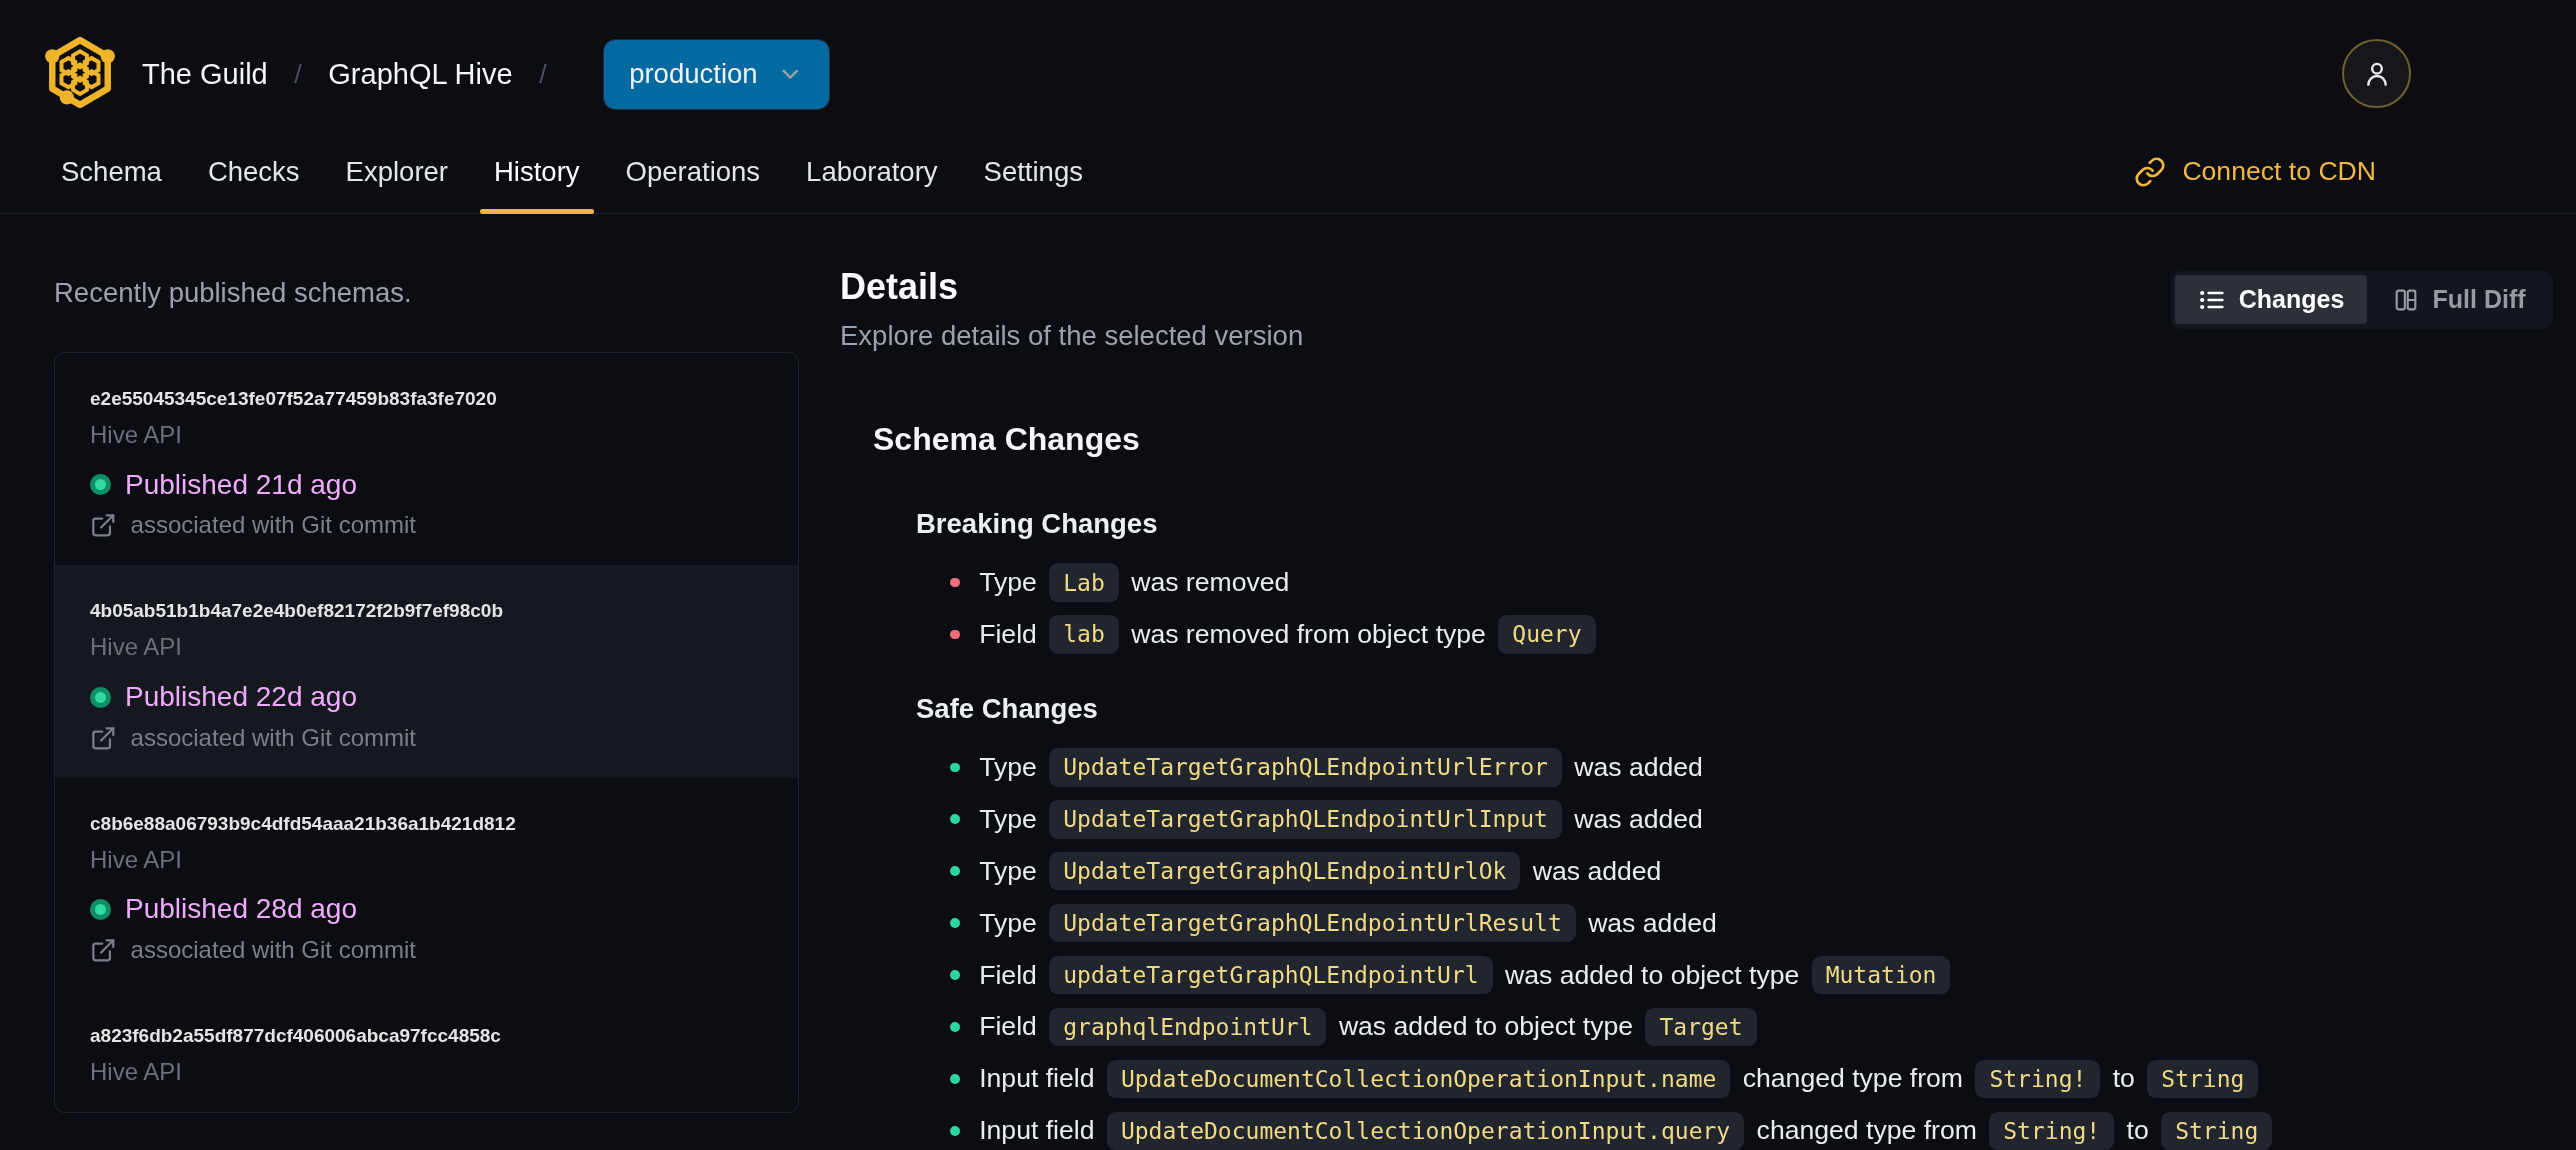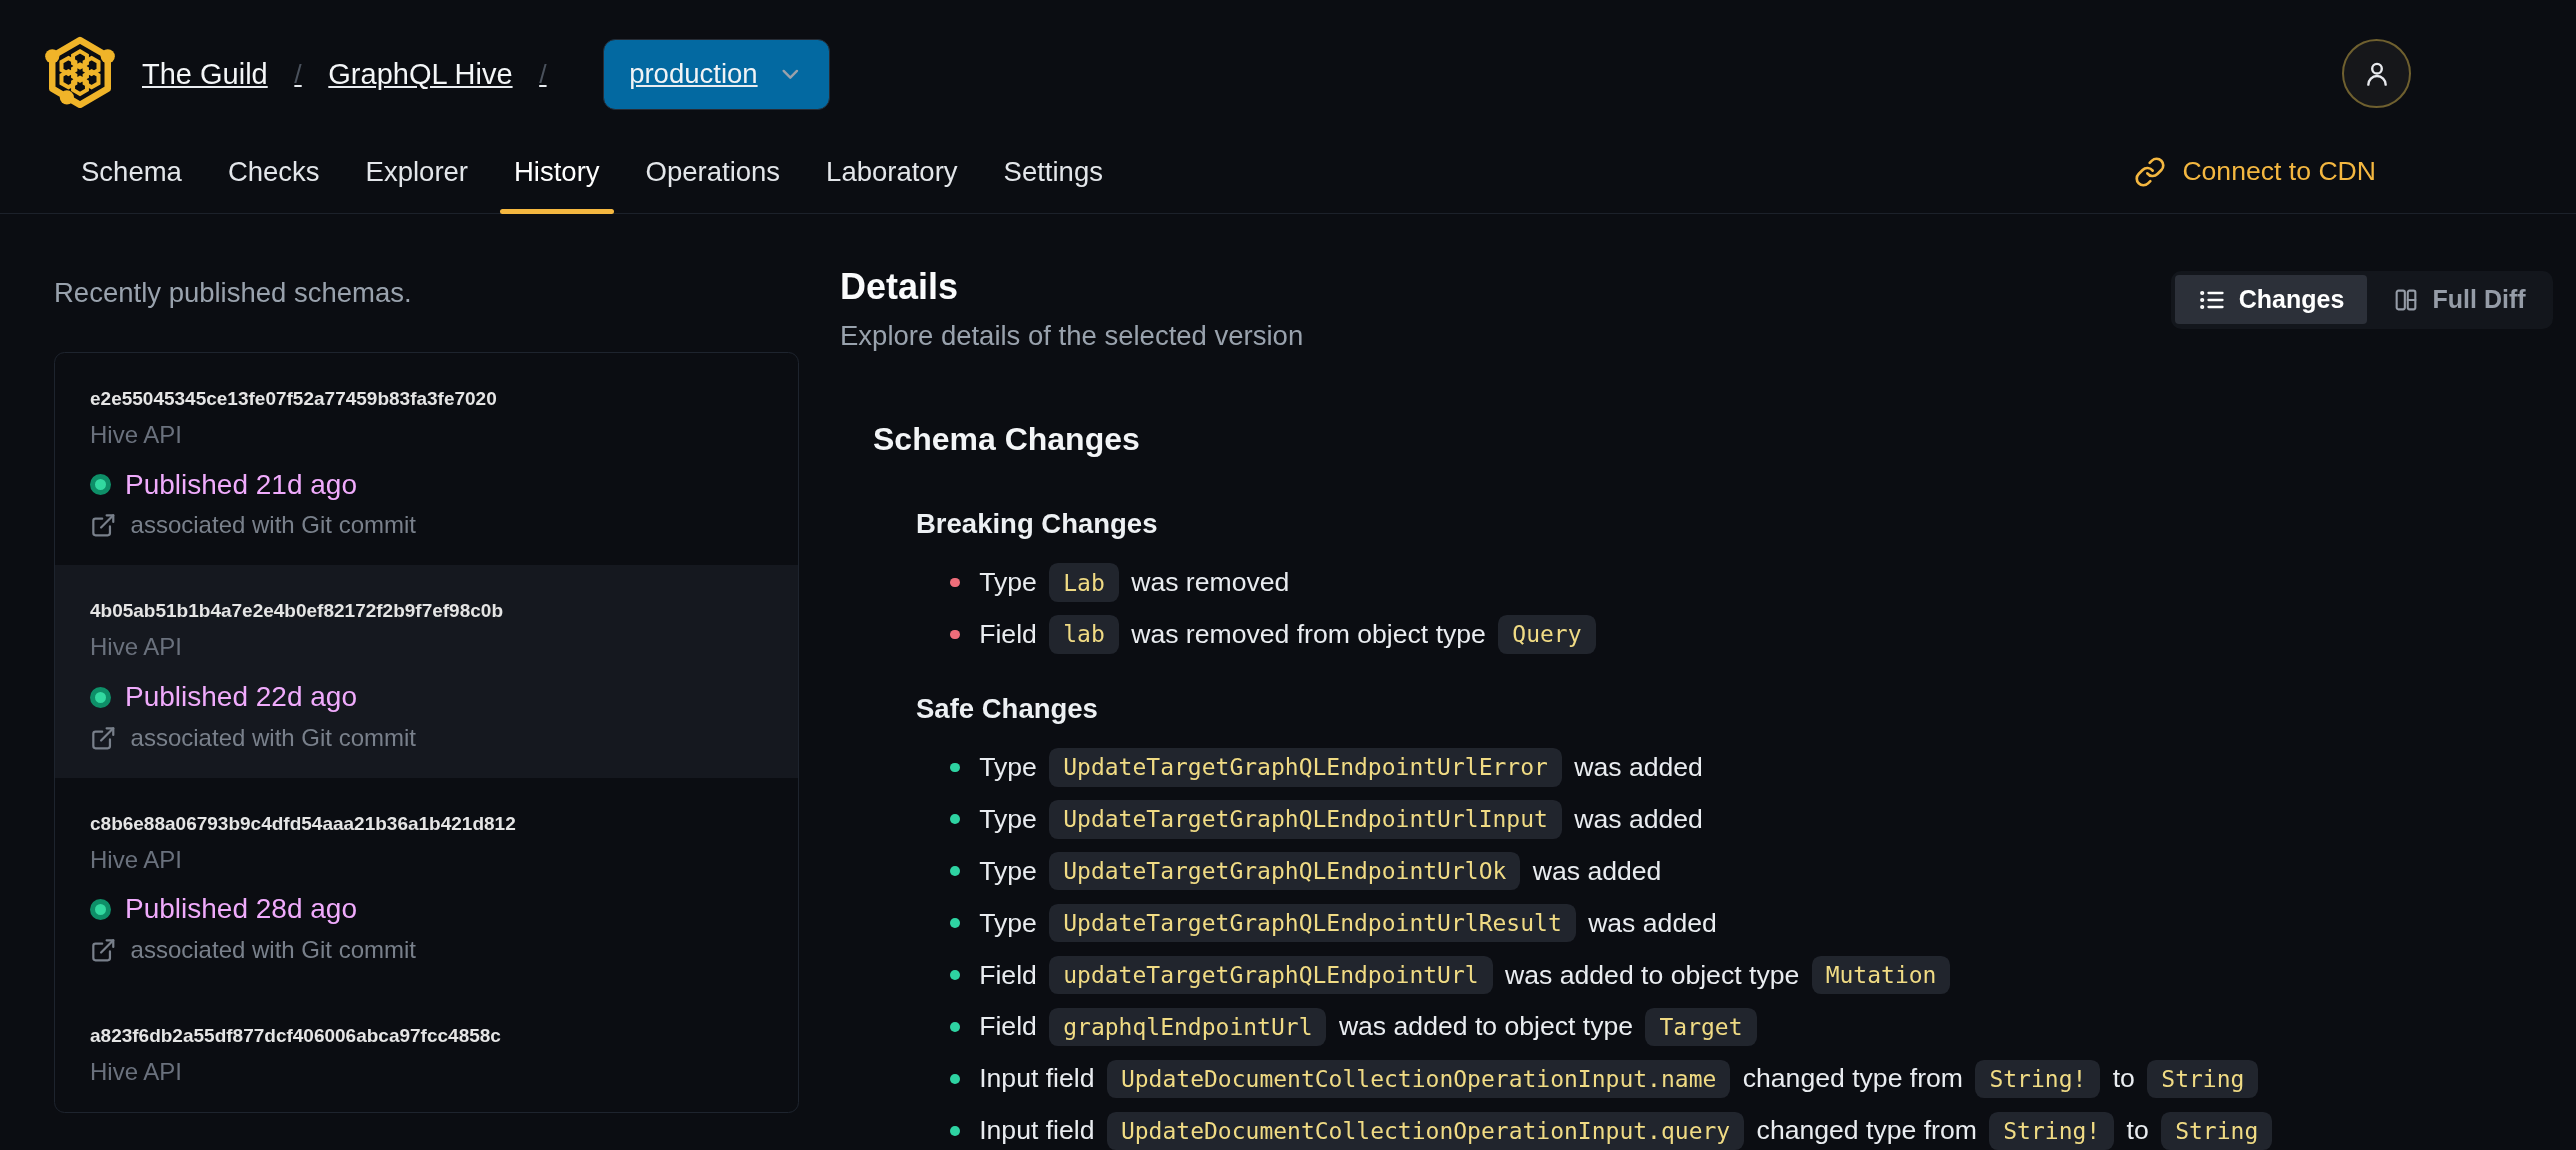--- a/index.html
+++ b/index.html
@@ -6,41 +6,41 @@
   html,body { background:#0b0d12; }
   body {
     width:2576px; height:1151px; position:relative; overflow:hidden;
     font-family:"Liberation Sans", sans-serif; color:#e9ecf0;
   }
   .app { position:absolute; inset:0; }
 
   
   .toprow { display:flex; align-items:center; padding:35px 0 0 43px; height:113px; position:relative; }
   .logo { width:74px; height:78px; flex:0 0 auto; }
-  .crumbs { display:flex; align-items:center; margin-left:25px; gap:26.6px;text-decoration:underline; }
+  .crumbs { display:flex; align-items:center; margin-left:25px; gap:26.6px; }
   .crumb { font-size:29px; font-weight:500; color:#f4f6f8; cursor:pointer; }
   .crumb-sep { font-size:26.6px; color:#4a515c; }
   .target-btn {
     display:flex; align-items:center; gap:19.5px; margin-left:30px;
     height:71px; padding:0 25px; border-radius:12.4px;
     background:#0369a1; border:1.8px solid #272c35; color:#f1f3f5;
     font-size:27.5px; font-family:inherit; cursor:pointer;
   }
   .target-btn svg { width:26.6px; height:26.6px; stroke:#9aa1ab; }
   .avatar {
     position:absolute; top:39px; right:165px; width:69px; height:69px;
     border-radius:50%; border:2.7px solid #6f602f; background:#16171a;
     display:flex; align-items:center; justify-content:center; cursor:pointer;
   }
   .avatar svg { width:32px; height:32px; stroke:#e8eaee; }
 
   
   .tabsrow {
     display:flex; align-items:stretch; height:83px; margin-top:17.7px;
-    border-bottom:1.8px solid #1c212a; padding-left:58px; position:relative;
+    border-bottom:1.8px solid #1c212a; padding-left:38px; position:relative;
   }
   .tab {
     display:flex; align-items:center; padding:0 23px; font-size:27.5px;
     color:#e3e6ea; position:relative; cursor:pointer; white-space:nowrap;
   }
   .tab.active { color:#ffffff; font-weight:500; }
   .tab.active::after {
     content:""; position:absolute; left:8.9px; right:8.9px; bottom:-1.8px;
     height:5.3px; border-radius:2.7px; background:var(--accent);
   }

